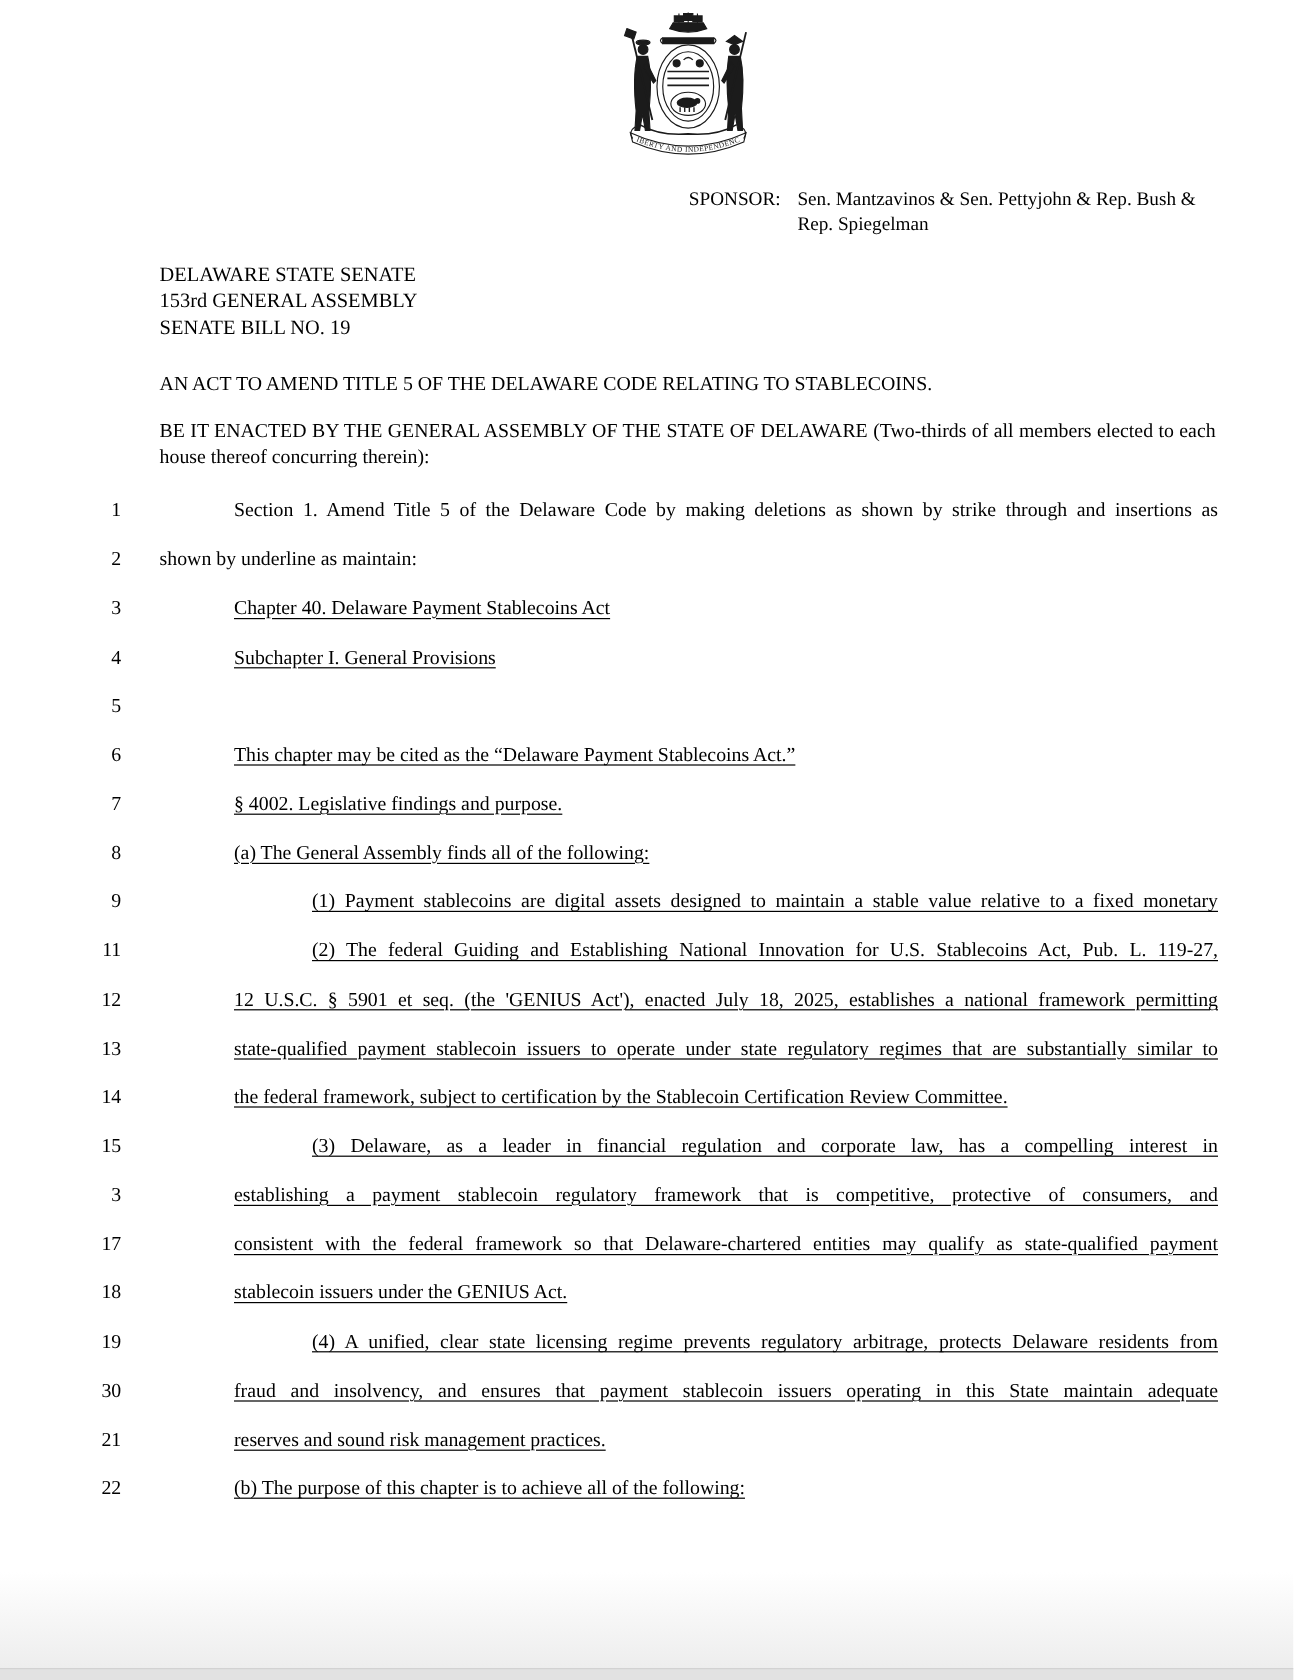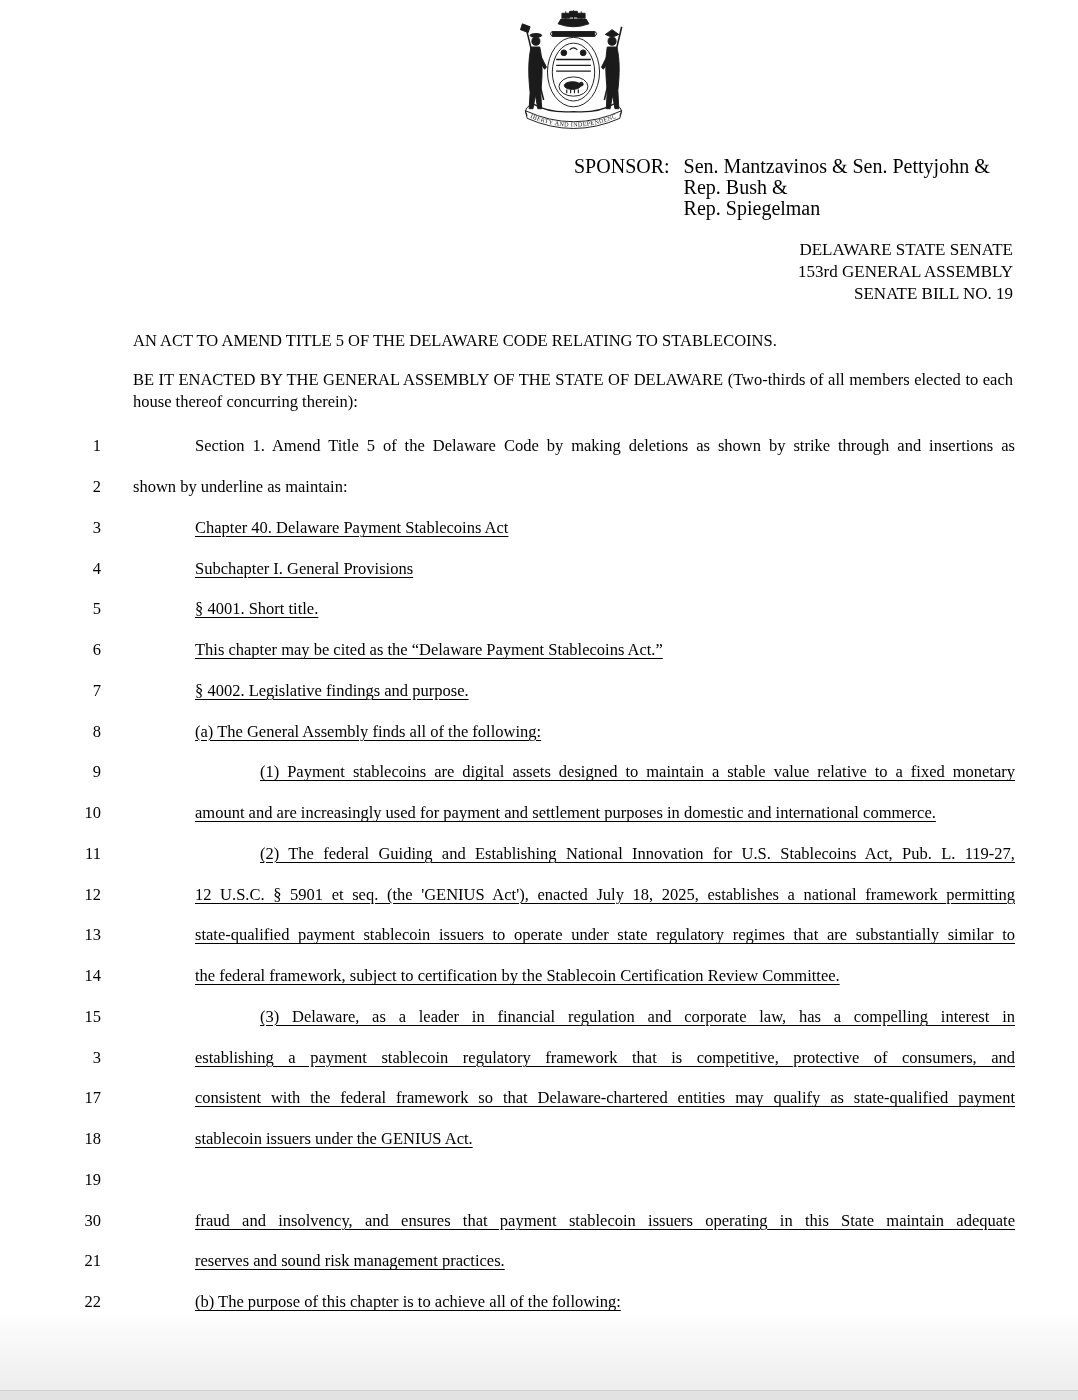--- a/index.html
+++ b/index.html
@@ -6,24 +6,24 @@
   .sheet {
     position:relative; width:1078px; height:1400px; margin:0 auto;
     background:#ffffff; color:#000;
     font-family:"Liberation Serif","DejaVu Serif",serif;
     overflow:hidden;
   }
   .content { margin:0 65px 0 133px; }
 
   .seal { display:block; width:135px; height:132px; margin:8px auto 0; }
 
-  .sponsor-row { display:flex; gap:14px; margin:16px 0 0 574px; font-size:20px; line-height:21px; }
+  .sponsor-row { display:flex; gap:14px; margin:16px 0 0 574px; font-size:16px; line-height:21px; }
   .sponsor-names { max-width:340px; }
 
-  .center-head { text-align:right; margin-top:20px; font-size:17px; line-height:22px; }
+  .center-head { text-align:left; margin-top:20px; font-size:17px; line-height:22px; }
   .bill-no { }
 
   .act-title { margin:25px 65px 0 133px; font-size:16.5px; line-height:21px; }
   .enacting  { margin:18px 65px 0 133px; font-size:16.5px; line-height:21.5px; text-align:justify; }
 
   .body-lines { margin-top:14px; font-size:16.5px; }
   .line { height:40.75px; display:flex; align-items:center; }
   .num  { flex:0 0 35px; margin-left:66px; text-align:right; }
   .txt  { flex:1 1 auto; margin-left:32px; margin-right:63px; }
   .ind0 { padding-left:0; }
@@ -144,43 +144,38 @@
       <div class="line">
         <span class="num">3</span>
         <div class="txt ind1"><span class="u">Chapter 40. Delaware Payment Stablecoins Act</span></div>
       </div>
       <div class="line">
         <span class="num">4</span>
         <div class="txt ind1"><span class="u">Subchapter I. General Provisions</span></div>
       </div>
       <div class="line">
         <span class="num">5</span>
-        <div class="txt ind1"><span class="u">§ 4001. Short title.</span></div>
       </div>
       <div class="line">
         <span class="num">6</span>
         <div class="txt ind1"><span class="u">This chapter may be cited as the “Delaware Payment Stablecoins Act.”</span></div>
       </div>
       <div class="line">
         <span class="num">7</span>
         <div class="txt ind1"><span class="u">§ 4002. Legislative findings and purpose.</span></div>
       </div>
       <div class="line">
         <span class="num">8</span>
         <div class="txt ind1"><span class="u">(a) The General Assembly finds all of the following:</span></div>
       </div>
       <div class="line">
         <span class="num">9</span>
         <div class="txt ind2 just"><span class="u">(1) Payment stablecoins are digital assets designed to maintain a stable value relative to a fixed monetary</span></div>
       </div>
       <div class="line">
-        <span class="num">10</span>
-        <div class="txt ind1"><span class="u">amount and are increasingly used for payment and settlement purposes in domestic and international commerce.</span></div>
-      </div>
-      <div class="line">
         <span class="num">11</span>
         <div class="txt ind2 just"><span class="u">(2) The federal Guiding and Establishing National Innovation for U.S. Stablecoins Act, Pub. L. 119-27,</span></div>
       </div>
       <div class="line">
         <span class="num">12</span>
         <div class="txt ind1 just"><span class="u">12 U.S.C. § 5901 et seq. (the 'GENIUS Act'), enacted July 18, 2025, establishes a national framework permitting</span></div>
       </div>
       <div class="line">
         <span class="num">13</span>
         <div class="txt ind1 just"><span class="u">state-qualified payment stablecoin issuers to operate under state regulatory regimes that are substantially similar to</span></div>
@@ -200,20 +195,21 @@
       <div class="line">
         <span class="num">17</span>
         <div class="txt ind1 just"><span class="u">consistent with the federal framework so that Delaware-chartered entities may qualify as state-qualified payment</span></div>
       </div>
       <div class="line">
         <span class="num">18</span>
         <div class="txt ind1"><span class="u">stablecoin issuers under the GENIUS Act.</span></div>
       </div>
       <div class="line">
         <span class="num">19</span>
+        <div class="txt ind2 just"><span class="u">(4) A unified, clear state licensing regime prevents regulatory arbitrage, protects Delaware residents from</span></div>
       </div>
       <div class="line">
         <span class="num">30</span>
         <div class="txt ind1 just"><span class="u">fraud and insolvency, and ensures that payment stablecoin issuers operating in this State maintain adequate</span></div>
       </div>
       <div class="line">
         <span class="num">21</span>
         <div class="txt ind1"><span class="u">reserves and sound risk management practices.</span></div>
       </div>
       <div class="line">

